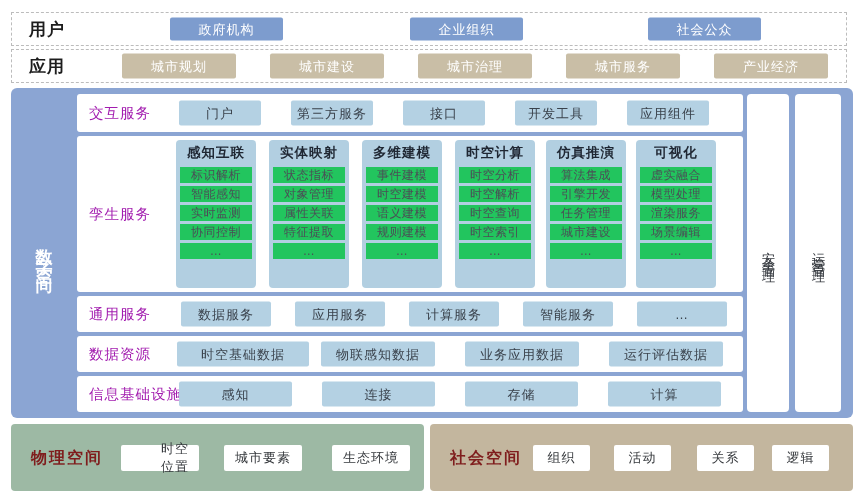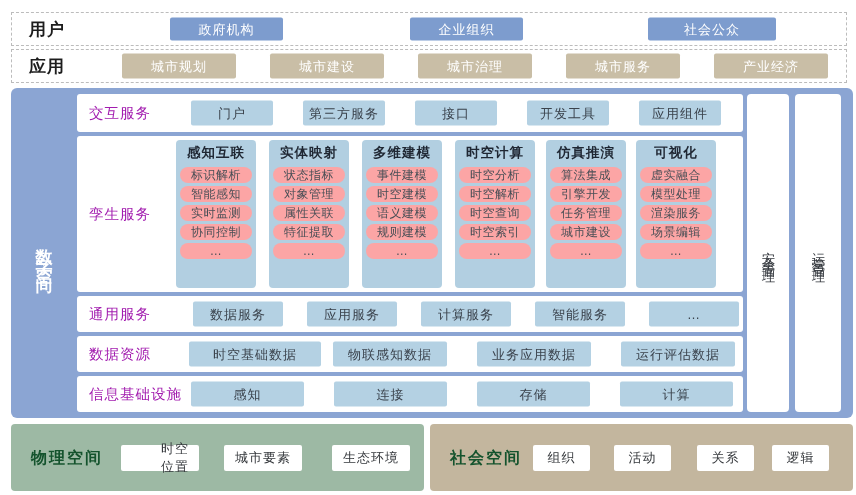--- a/index.html
+++ b/index.html
@@ -22,62 +22,62 @@
   
   .main-box { position:absolute; left:11px; top:88px; width:842px; height:330px;
               background:#8ba5d3; border-radius:6px; }
   .ds-label { position:absolute; left:0; top:0; width:66px; height:100%;
               display:flex; align-items:center; justify-content:center;
               writing-mode:vertical-rl; text-orientation:upright;
               color:#ffffff; font-size:17px; font-weight:bold; letter-spacing:9px; }
   .srow { position:absolute; left:66px; width:666px; background:#ffffff; border-radius:3px; }
   .srow-label { position:absolute; left:12px; top:50%; transform:translateY(-50%);
                 font-size:14.5px; color:#a21caf; letter-spacing:1px; white-space:nowrap; }
-  .srow .btn.lblue { background:#b4d1e3; color:#3a424c; height:25px;margin-left:12px; }
+  .srow .btn.lblue { background:#b4d1e3; color:#3a424c; height:25px; }
 
   .row-interact { top:6px;   height:38px; }
   .row-twin     { top:48px;  height:156px; }
   .row-general  { top:208px; height:36px; }
   .row-data     { top:248px; height:36px; }
   .row-infra    { top:288px; height:36px; }
 
   
   .tcol { position:absolute; top:4px; width:80px; height:148px;
           background:#b2cfe1; border-radius:4px; padding:2px 4px 4px 4px;
           display:flex; flex-direction:column; }
   .tcol-head { height:22px; display:flex; align-items:center; justify-content:center;
                font-size:13.5px; font-weight:bold; color:#1f2733; letter-spacing:1px; }
-  .titem { height:16px; margin-top:3px; background:#fca5a5; border-radius:10px;
+  .titem { height:16px; margin-top:3px; background:#22c55e; border-radius:0;
            display:flex; align-items:center; justify-content:center;
            font-size:12px; color:#4a4f56; letter-spacing:0.5px; }
 
   
   .side-col { position:absolute; top:6px; height:318px; background:#ffffff; border-radius:4px;
               display:flex; align-items:center; justify-content:center;
               writing-mode:vertical-rl; text-orientation:upright;
               font-size:13.5px; color:#33373d; letter-spacing:6px; }
 
   
   .space-box { position:absolute; top:424px; height:67px; border-radius:4px; }
   .space-physical { left:11px;  width:413px; background:#9db9a4; }
   .space-social   { left:430px; width:423px; background:#c3b69e; }
   .space-label { position:absolute; left:20px; top:50%; transform:translateY(-50%);
-                 color:#14532d; font-size:16px; font-weight:bold; letter-spacing:2px; }
+                 color:#7f1d1d; font-size:16px; font-weight:bold; letter-spacing:2px; }
   .btn.white { background:#ffffff; color:#35383c; height:26px; border-radius:2px; }
 </style>
 </head>
 <body>
 
 <div class="frame">
 
   <div class="dashed-row row-users">
     <span class="top-tag">用户</span>
     <div class="btn blue" style="left:158px;width:113px;">政府机构</div>
     <div class="btn blue" style="left:398px;width:113px;">企业组织</div>
-    <div class="btn blue" style="left:636px;width:128px;">社会公众</div>
+    <div class="btn blue" style="left:636px;width:113px;">社会公众</div>
   </div>
 
   <div class="dashed-row row-apps">
     <span class="top-tag">应用</span>
     <div class="btn tan" style="left:110px;width:114px;">城市规划</div>
     <div class="btn tan" style="left:258px;width:114px;">城市建设</div>
     <div class="btn tan" style="left:406px;width:114px;">城市治理</div>
     <div class="btn tan" style="left:554px;width:114px;">城市服务</div>
     <div class="btn tan" style="left:702px;width:114px;">产业经济</div>
   </div>

